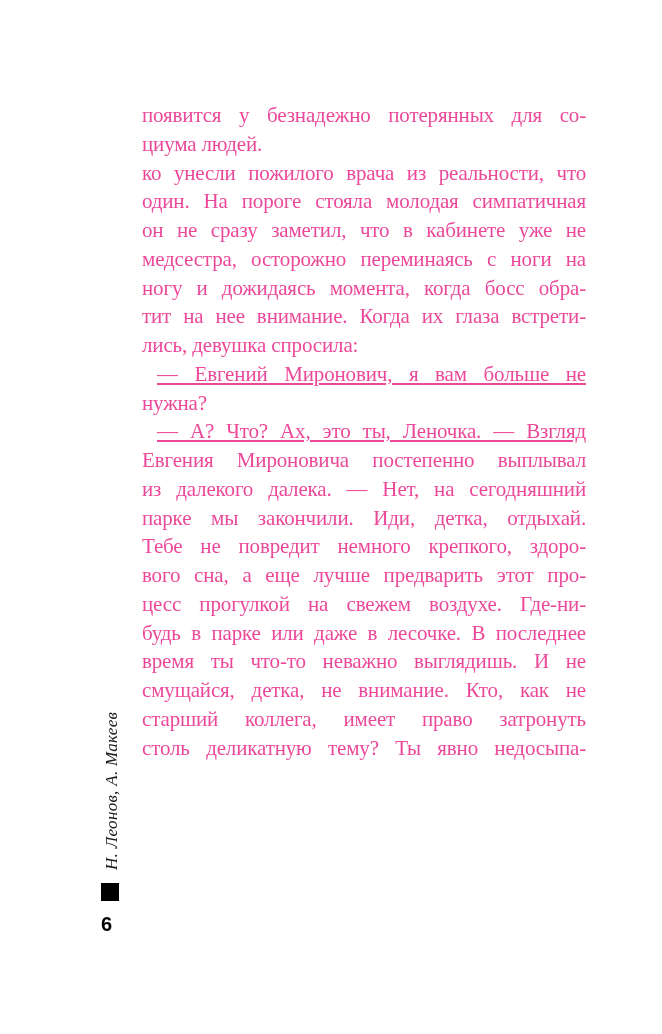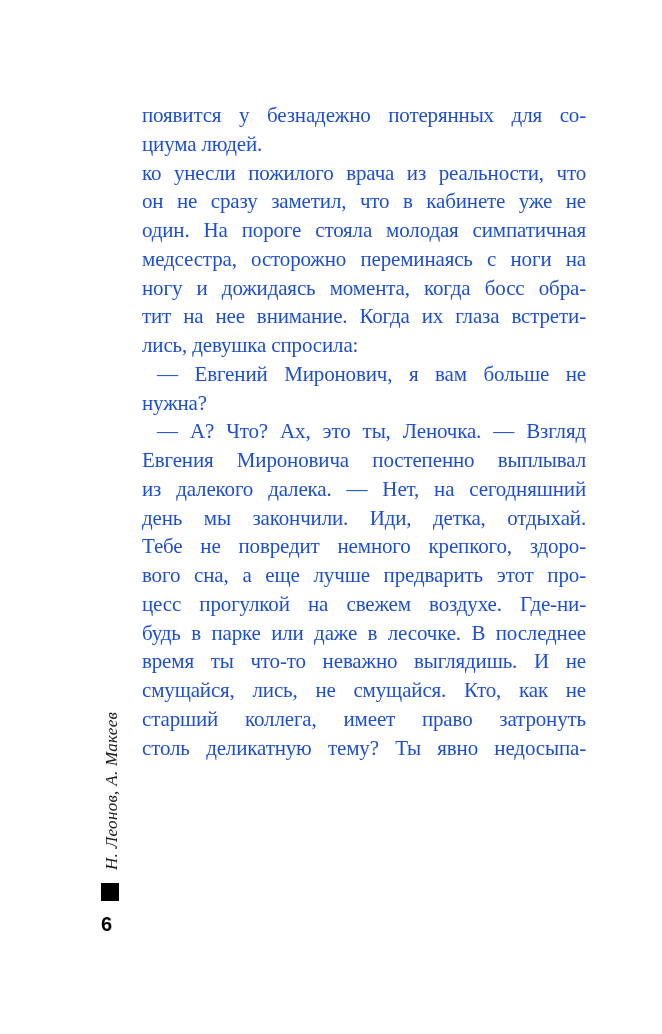--- a/index.html
+++ b/index.html
@@ -14,36 +14,36 @@
     background: #ffffff;
     overflow: hidden;
     font-family: "Liberation Serif", serif;
   }
   
   .text-column {
     position: absolute;
     left: 142px;
     top: 101px;
     width: 444px;
-    color: #1d4ed8;
+    color: #ec4899;
     font-size: 21px;
     line-height: 28.75px;
     letter-spacing: -0.15px;
   }
   .para { margin: 0; padding: 0; }
   .line {
     text-align: justify;
     text-align-last: justify;
   }
   .line.last {
     text-align: center;
     text-align-last: left;
   }
   .line.indent { text-indent: 26px; }
-  .line.indent.dash { text-indent: 15px; }
+  .line.indent.dash { text-indent: 15px; text-decoration: underline; }
 
   
   .author-rotated {
     position: absolute;
     left: 100px;
     top: 870px;
     width: 162px;
     height: 24px;
     transform-origin: 0 0;
     transform: rotate(-90deg);
@@ -81,42 +81,42 @@
 
 <div class="page">
 
   <div class="text-column" id="text-column">
       <div class="para">
         <div class="line">появится у безнадежно потерянных для со-</div>
         <div class="line last">циума людей.</div>
       </div>
       <div class="para">
         <div class="line">ко унесли пожилого врача из реальности, что</div>
+        <div class="line">один. На пороге стояла молодая симпатичная</div>
         <div class="line">он не сразу заметил, что в кабинете уже не</div>
-        <div class="line">один. На пороге стояла молодая симпатичная</div>
         <div class="line">медсестра, осторожно переминаясь с ноги на</div>
         <div class="line">ногу и дожидаясь момента, когда босс обра-</div>
         <div class="line">тит на нее внимание. Когда их глаза встрети-</div>
         <div class="line last">лись, девушка спросила:</div>
       </div>
       <div class="para">
         <div class="line indent dash">— Евгений Миронович, я вам больше не</div>
         <div class="line last">нужна?</div>
       </div>
       <div class="para">
         <div class="line indent dash">— А? Что? Ах, это ты, Леночка. — Взгляд</div>
         <div class="line">Евгения Мироновича постепенно выплывал</div>
         <div class="line">из далекого далека. — Нет, на сегодняшний</div>
-        <div class="line">день мы закончили. Иди, детка, отдыхай.</div>
+        <div class="line">парке мы закончили. Иди, детка, отдыхай.</div>
         <div class="line">Тебе не повредит немного крепкого, здоро-</div>
         <div class="line">вого сна, а еще лучше предварить этот про-</div>
         <div class="line">цесс прогулкой на свежем воздухе. Где-ни-</div>
         <div class="line">будь в парке или даже в лесочке. В последнее</div>
         <div class="line">время ты что-то неважно выглядишь. И не</div>
-        <div class="line">смущайся, лись, не смущайся. Кто, как не</div>
+        <div class="line">смущайся, детка, не внимание. Кто, как не</div>
         <div class="line">старший коллега, имеет право затронуть</div>
         <div class="line">столь деликатную тему? Ты явно недосыпа-</div>
       </div>
     </div>
 
   <div class="author-rotated">
     <span>Н. Леонов, А. Макеев</span>
   </div>
 
   <div class="footer-square"></div>

